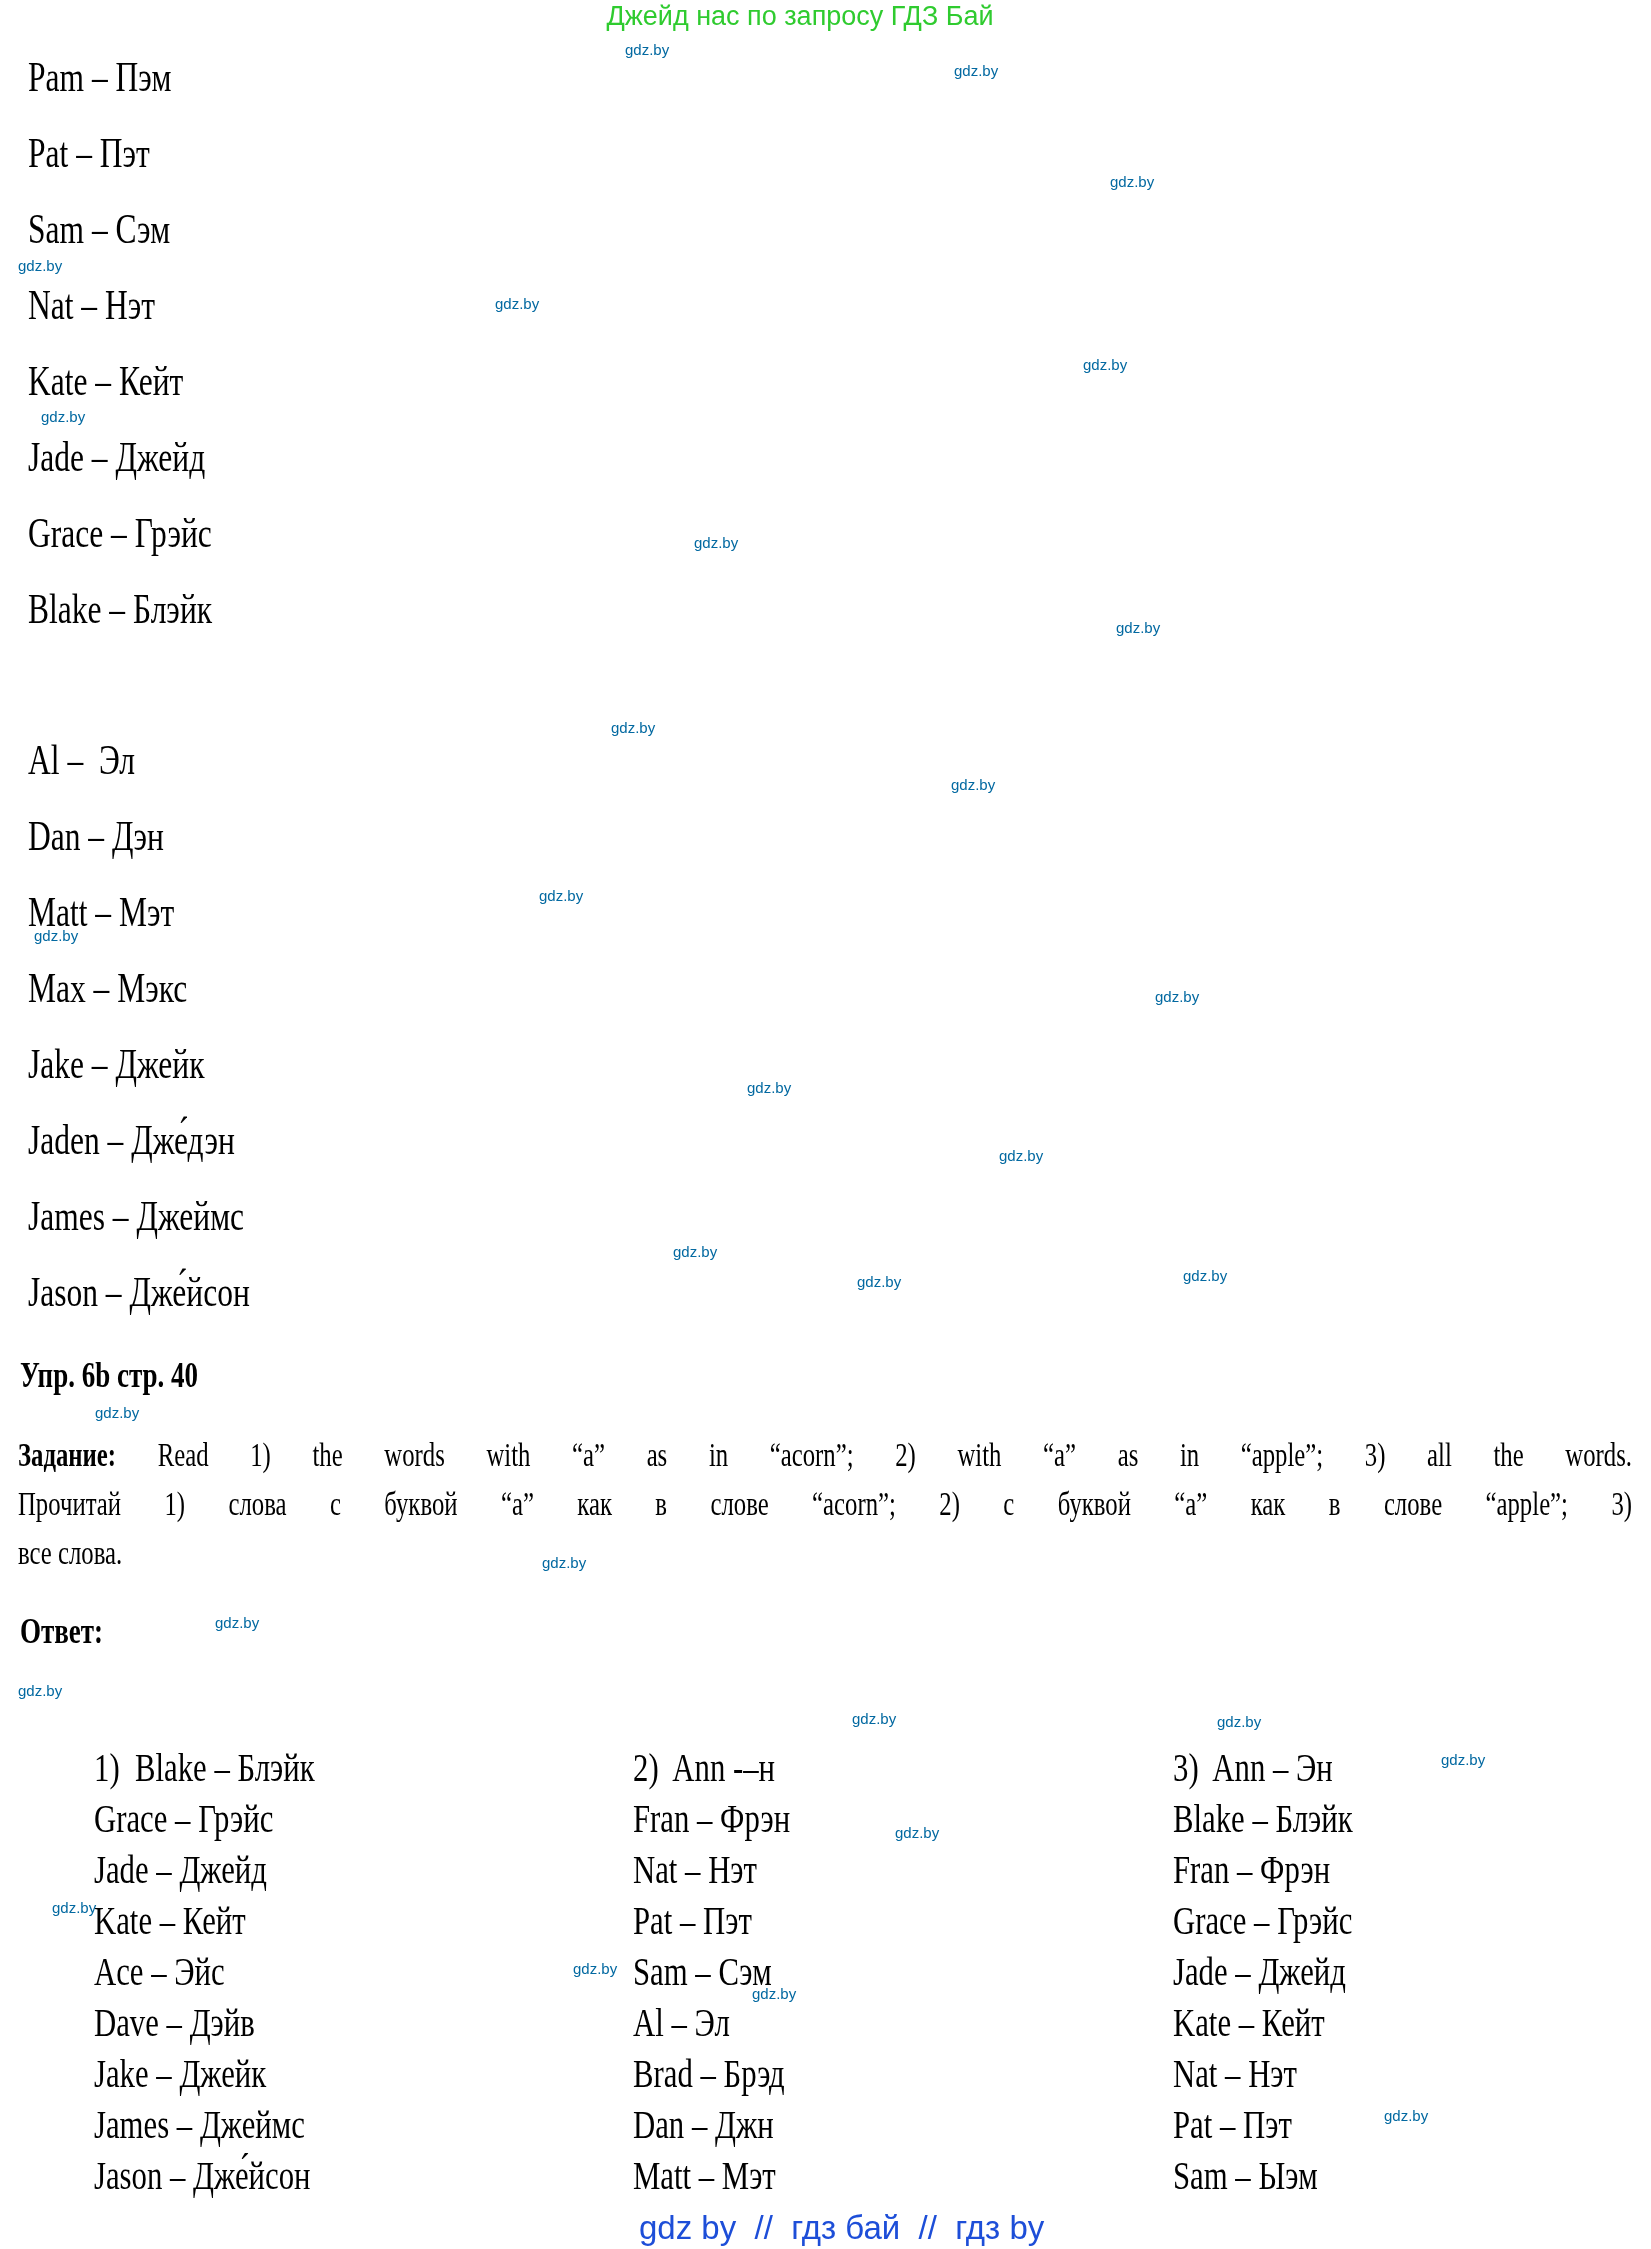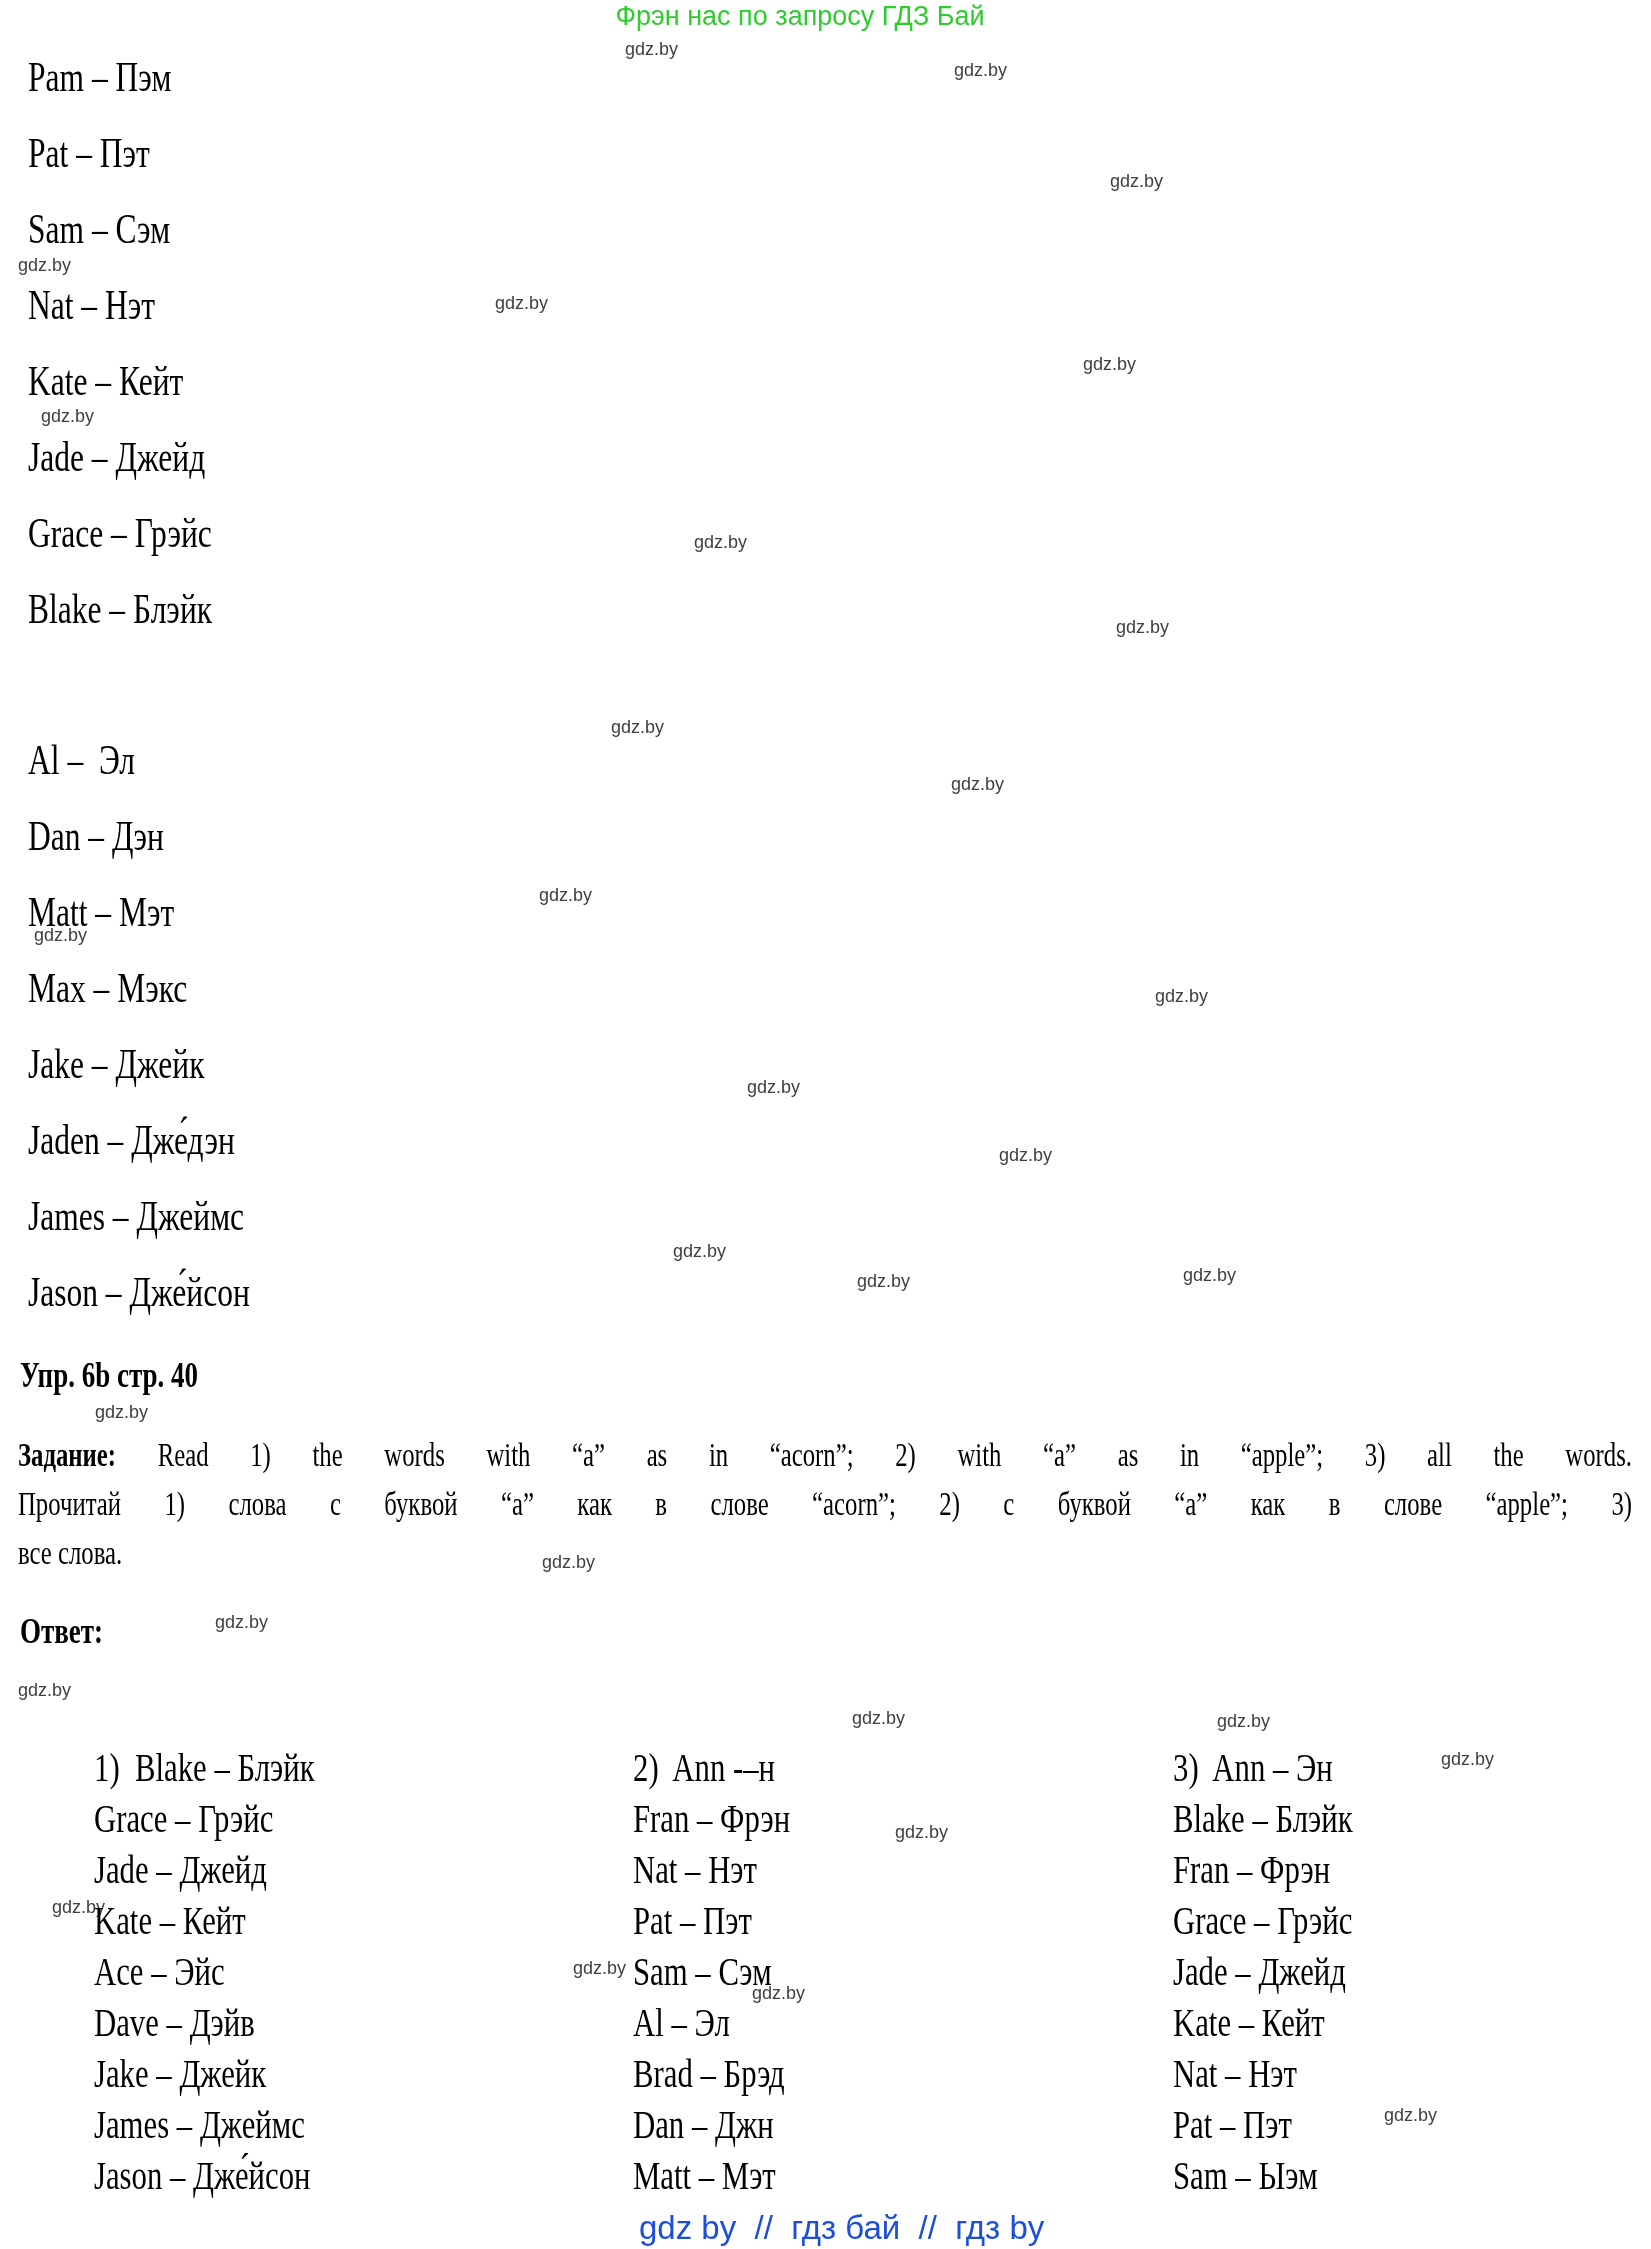--- a/index.html
+++ b/index.html
@@ -20,22 +20,22 @@
     white-space: nowrap;
     font-family: "Liberation Sans", "DejaVu Sans", sans-serif;
     font-size: 27px; line-height: 32px; font-weight: 500;
     color: #2fcb2f;
   }
 
   
   .wm {
     position: absolute;
     font-family: "Liberation Sans", "DejaVu Sans", sans-serif;
-    font-size: 18px; line-height: 19px; font-weight: 400;
-    color: #404040;
+    font-size: 15px; line-height: 19px; font-weight: 400;
+    color: #0369a1;
     margin-top: -2.9px;
     white-space: pre;
   }
 
   
   .serif-c { transform: scaleX(0.75); transform-origin: 0 0; }
 
   .nlist { position: absolute; left: 27.5px; font-size: 42px; line-height: 76px; }
   .nlist-1 { top: 39px; }
   .nlist-2 { top: 722px; }
@@ -69,21 +69,21 @@
     font-size: 33px; line-height: 36px;
     color: #1d4ed8;
     white-space: pre;
   }
 </style>
 </head>
 <body>
 
 <div class="page">
 
-  <div class="banner">Фрэн нас по запросу ГДЗ Бай</div>
+  <div class="banner">Джейд нас по запросу ГДЗ Бай</div>
 
   <div>
       <span class="wm" style="left: 625px; top: 43px;">gdz.by</span>
       <span class="wm" style="left: 954px; top: 64px;">gdz.by</span>
       <span class="wm" style="left: 1110px; top: 175px;">gdz.by</span>
       <span class="wm" style="left: 18px; top: 259px;">gdz.by</span>
       <span class="wm" style="left: 495px; top: 297px;">gdz.by</span>
       <span class="wm" style="left: 41px; top: 410px;">gdz.by</span>
       <span class="wm" style="left: 1083px; top: 358px;">gdz.by</span>
       <span class="wm" style="left: 694px; top: 536px;">gdz.by</span>

